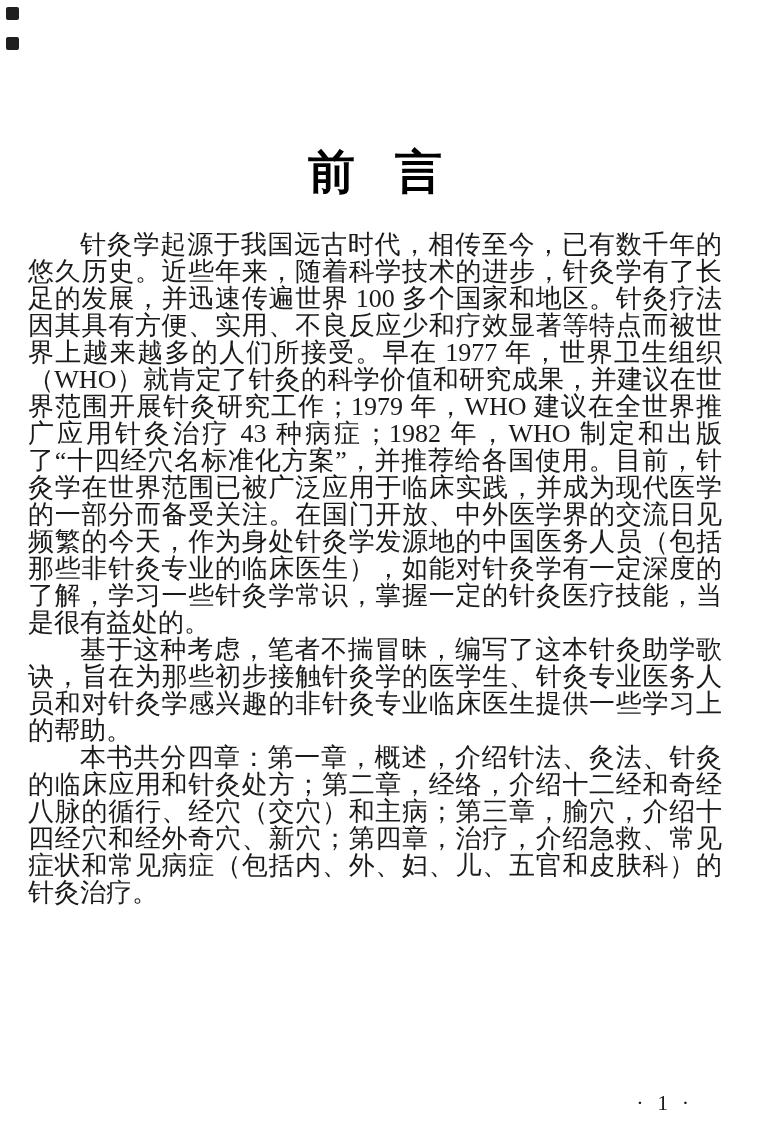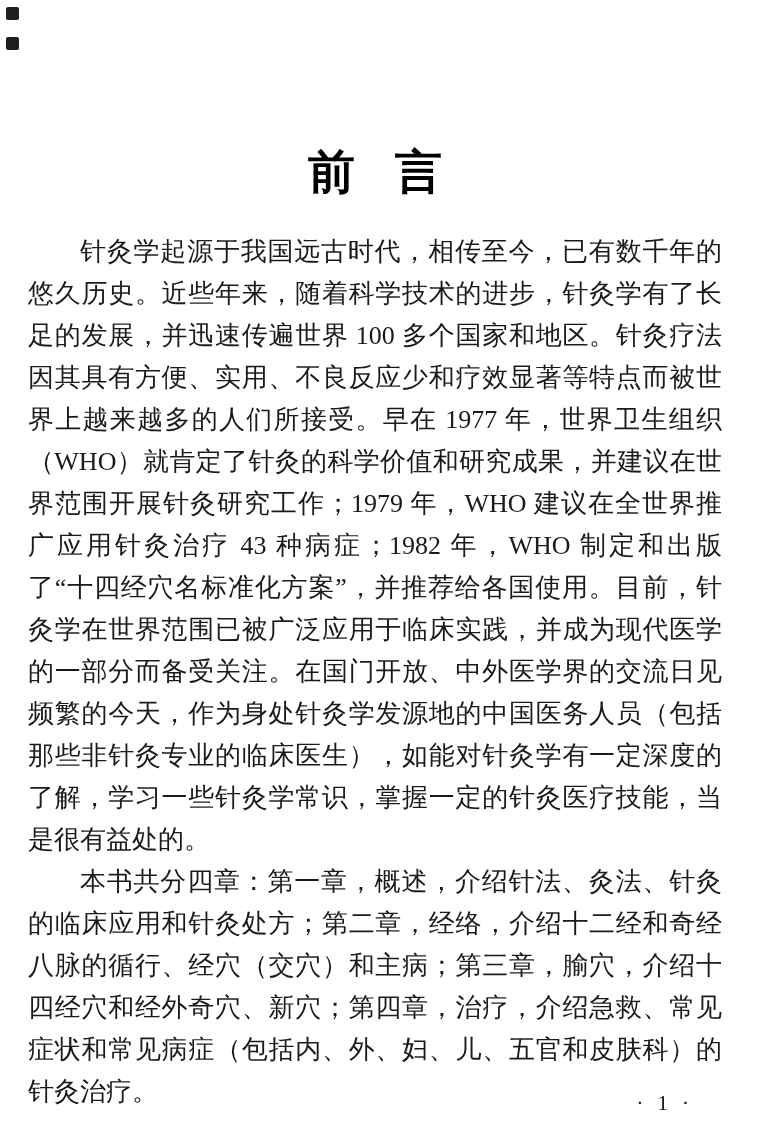--- a/index.html
+++ b/index.html
@@ -44,21 +44,21 @@
 
   .content {
     margin-top: 36px;
     margin-left: 28px;
     width: 694px;
     color: #1a1a1a;
   }
   .content p {
     margin: 0;
     font-size: 26px;
-    line-height: 42px;
+    line-height: 27px;
     text-align: justify;
     text-justify: inter-ideograph;
     text-indent: 2em;
     font-family: "Liberation Serif", serif;
   }
 
   .page-number {
     position: absolute;
     right: 84px;
     bottom: 6px;
@@ -76,19 +76,20 @@
   <div class="speck speck-1"></div>
   <div class="speck speck-2"></div>
 
   <h1 class="title">
     <span>前</span>
     <span>言</span>
   </h1>
 
   <div class="content">
     <p>针灸学起源于我国远古时代，相传至今，已有数千年的悠久历史。近些年来，随着科学技术的进步，针灸学有了长足的发展，并迅速传遍世界 100 多个国家和地区。针灸疗法因其具有方便、实用、不良反应少和疗效显著等特点而被世界上越来越多的人们所接受。早在 1977 年，世界卫生组织（WHO）就肯定了针灸的科学价值和研究成果，并建议在世界范围开展针灸研究工作；1979 年，WHO 建议在全世界推广应用针灸治疗 43 种病症；1982 年，WHO 制定和出版了“十四经穴名标准化方案”，并推荐给各国使用。目前，针灸学在世界范围已被广泛应用于临床实践，并成为现代医学的一部分而备受关注。在国门开放、中外医学界的交流日见频繁的今天，作为身处针灸学发源地的中国医务人员（包括那些非针灸专业的临床医生），如能对针灸学有一定深度的了解，学习一些针灸学常识，掌握一定的针灸医疗技能，当是很有益处的。</p>
+    <p>基于这种考虑，笔者不揣冒昧，编写了这本针灸助学歌诀，旨在为那些初步接触针灸学的医学生、针灸专业医务人员和对针灸学感兴趣的非针灸专业临床医生提供一些学习上的帮助。</p>
     <p>本书共分四章：第一章，概述，介绍针法、灸法、针灸的临床应用和针灸处方；第二章，经络，介绍十二经和奇经八脉的循行、经穴（交穴）和主病；第三章，腧穴，介绍十四经穴和经外奇穴、新穴；第四章，治疗，介绍急救、常见症状和常见病症（包括内、外、妇、儿、五官和皮肤科）的针灸治疗。</p>
 
   </div>
 
   <div class="page-number">· 1 ·</div>
 
 </div>
 
 </body></html>

